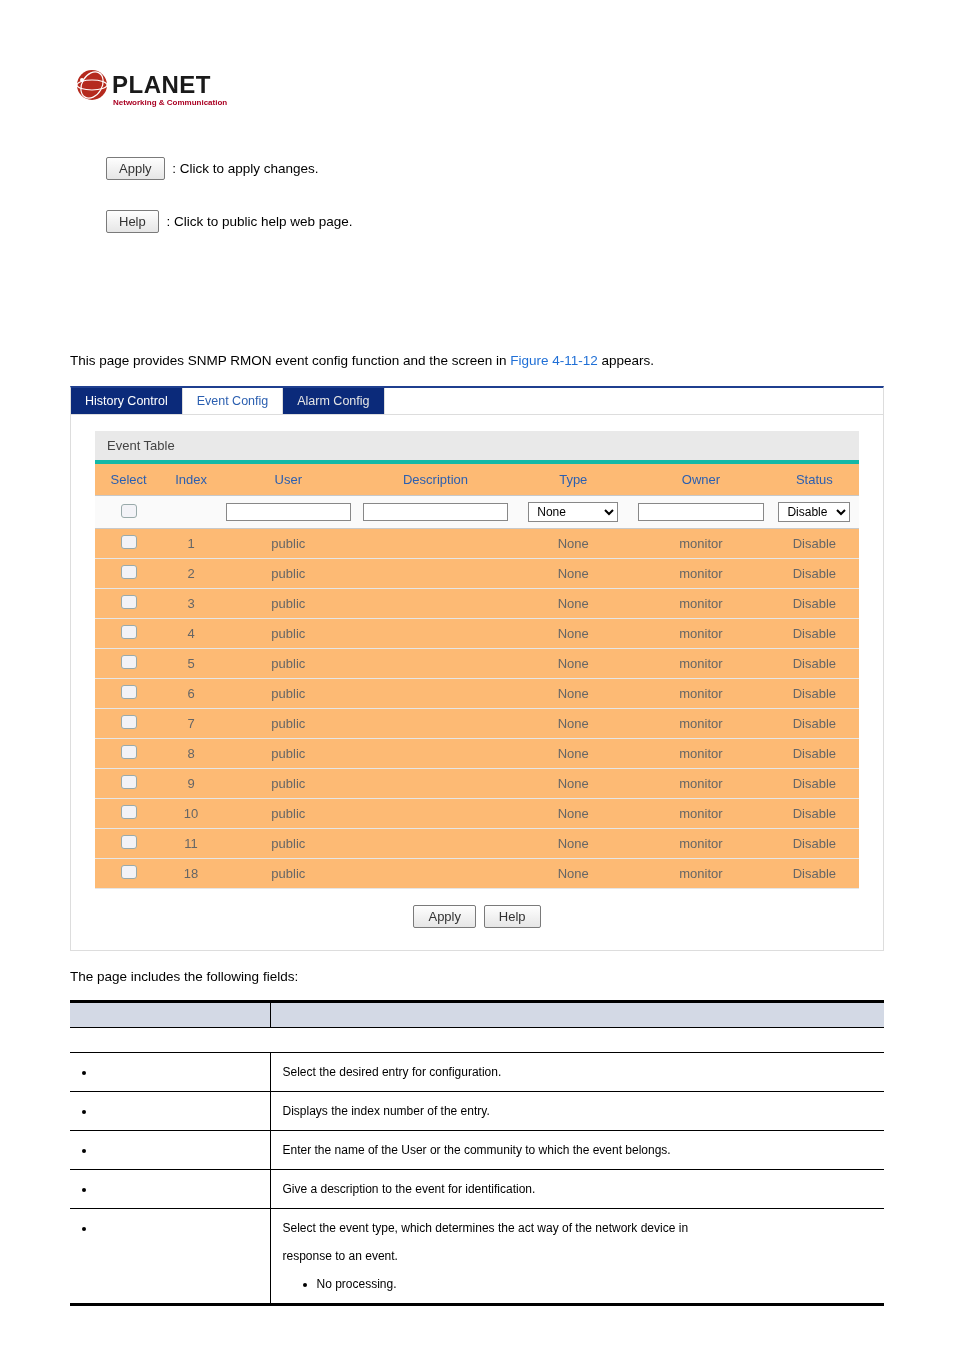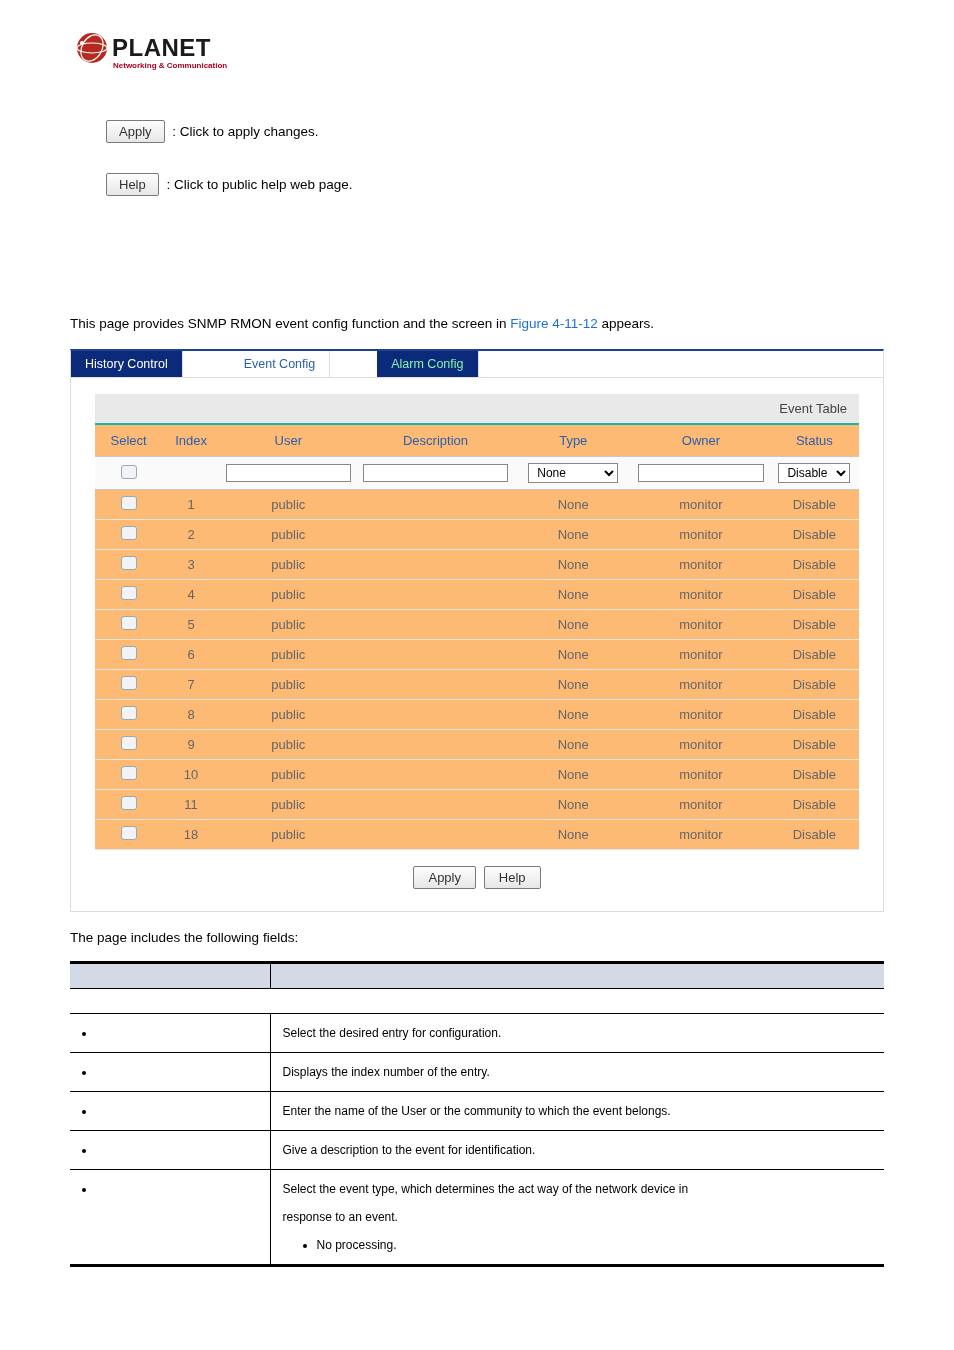--- a/index.html
+++ b/index.html
@@ -5,21 +5,21 @@
   * { box-sizing: border-box; margin: 0; padding: 0; }
   body {
     width: 954px;
     margin: 0 auto;
     font-family: Arial, Helvetica, sans-serif;
     background: #fff;
     color: #000;
     font-size: 13.5px;
   }
   .page { padding: 30px 70px 30px 70px; }
-  .logo-block { margin-bottom: 40px; }
+  .logo-block { margin-bottom: 40px; margin-top: 37px; }
   .logo-svg { display: block; }
   .button-img {
     display: inline-block;
     border: 1px solid #7a7a7a;
     background: linear-gradient(#fefefe, #e6e6e6);
     padding: 3px 12px;
     font-size: 13px;
     color: #333;
     border-radius: 2px;
     vertical-align: middle;
@@ -34,47 +34,45 @@
   .panel-outer {
     border: 1px solid #ddd;
     border-top: 2px solid #1f3f8f;
     background: #fff;
     margin-bottom: 18px;
   }
   .tabs-row {
     background: #fff;
     display: flex;
     border-bottom: 1px solid #ddd;
-    gap: 47px;
   }
   .tab {
     padding: 6px 14px;
     font-size: 12.5px;
     border-right: 1px solid #ddd;
     cursor: default;
   }
   .tab.active-left {
     background: #0b2a7a;
     color: #fff;
   }
   .tab.inactive {
     background: #fff; color: #2b5fb0;
   }
   .tab.active-mid {
     background: #0b2a7a;
-    color: #86efac;
+    color: #e5e5e5;
   }
   .panel-body { padding: 16px 24px 22px 24px; }
   .card-title {
     background: #e9e9e9;
     color: #444;
     font-size: 13px;
     padding: 7px 12px;
-    border-bottom: 2px solid #14b8a6;
-    text-align: right;
+    border-bottom: 4px solid #14b8a6;
   }
   .tbl { width: 100%; border-collapse: collapse; background: #fdba74; }
   .tbl th {
     color: #2b5fb0;
     font-weight: normal;
     font-size: 13px;
     padding: 8px 6px;
     text-align: center;
     border-bottom: 1px solid #c8c8c8;
   }

